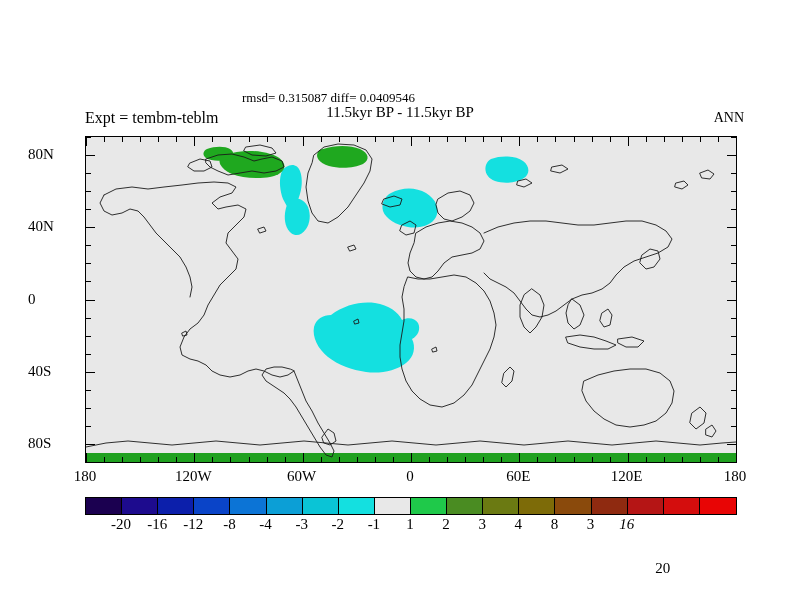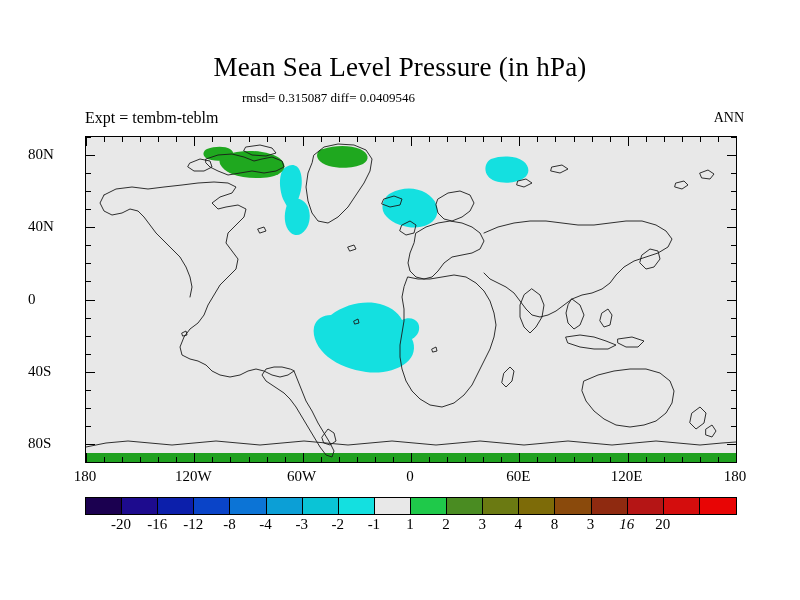--- a/index.html
+++ b/index.html
@@ -142,22 +142,22 @@
     line-height: 17px;
     transform: translateX(-50%);
     white-space: nowrap;
   }
 </style>
 </head>
 <body>
 
 <div id="figure">
 
-  <div class="main-title">Mean Sea Level Pressure (in hPa)</div>
   <div class="sub-stats">rmsd= 0.315087 diff= 0.0409546</div>
+  <div class="period-label">11.5kyr BP - 11.5kyr BP</div>
   <div class="expt-label">Expt = tembm-teblm</div>
   <div class="season-label">ANN</div>
 
   <div id="plot">
     <svg id="map-svg" viewBox="0 0 650 325" preserveAspectRatio="none">
 
       <g>
 
         <path fill="#14e0e0" stroke="none" d="M245,178 C258,168 275,164 289,166 C303,168 312,175 316,183
                  C322,180 329,181 332,186 C335,192 332,199 326,202
@@ -451,16 +451,16 @@
       <div class="cb-label" style="left: 301.667px;">-3</div>
       <div class="cb-label" style="left: 337.778px;">-2</div>
       <div class="cb-label" style="left: 373.889px;">-1</div>
       <div class="cb-label" style="left: 410px;">1</div>
       <div class="cb-label" style="left: 446.111px;">2</div>
       <div class="cb-label" style="left: 482.222px;">3</div>
       <div class="cb-label" style="left: 518.333px;">4</div>
       <div class="cb-label" style="left: 554.444px;">8</div>
       <div class="cb-label" style="left: 590.556px;">3</div>
       <div class="cb-label" style="left: 626.667px; font-style: italic;">16</div>
-      <div class="cb-label" style="left: 662.778px;">20</div>
+      <div class="cb-label" style="left: 662.778px; margin-top: 44px;">20</div>
     </div>
 
 </div>
 
 </body></html>

